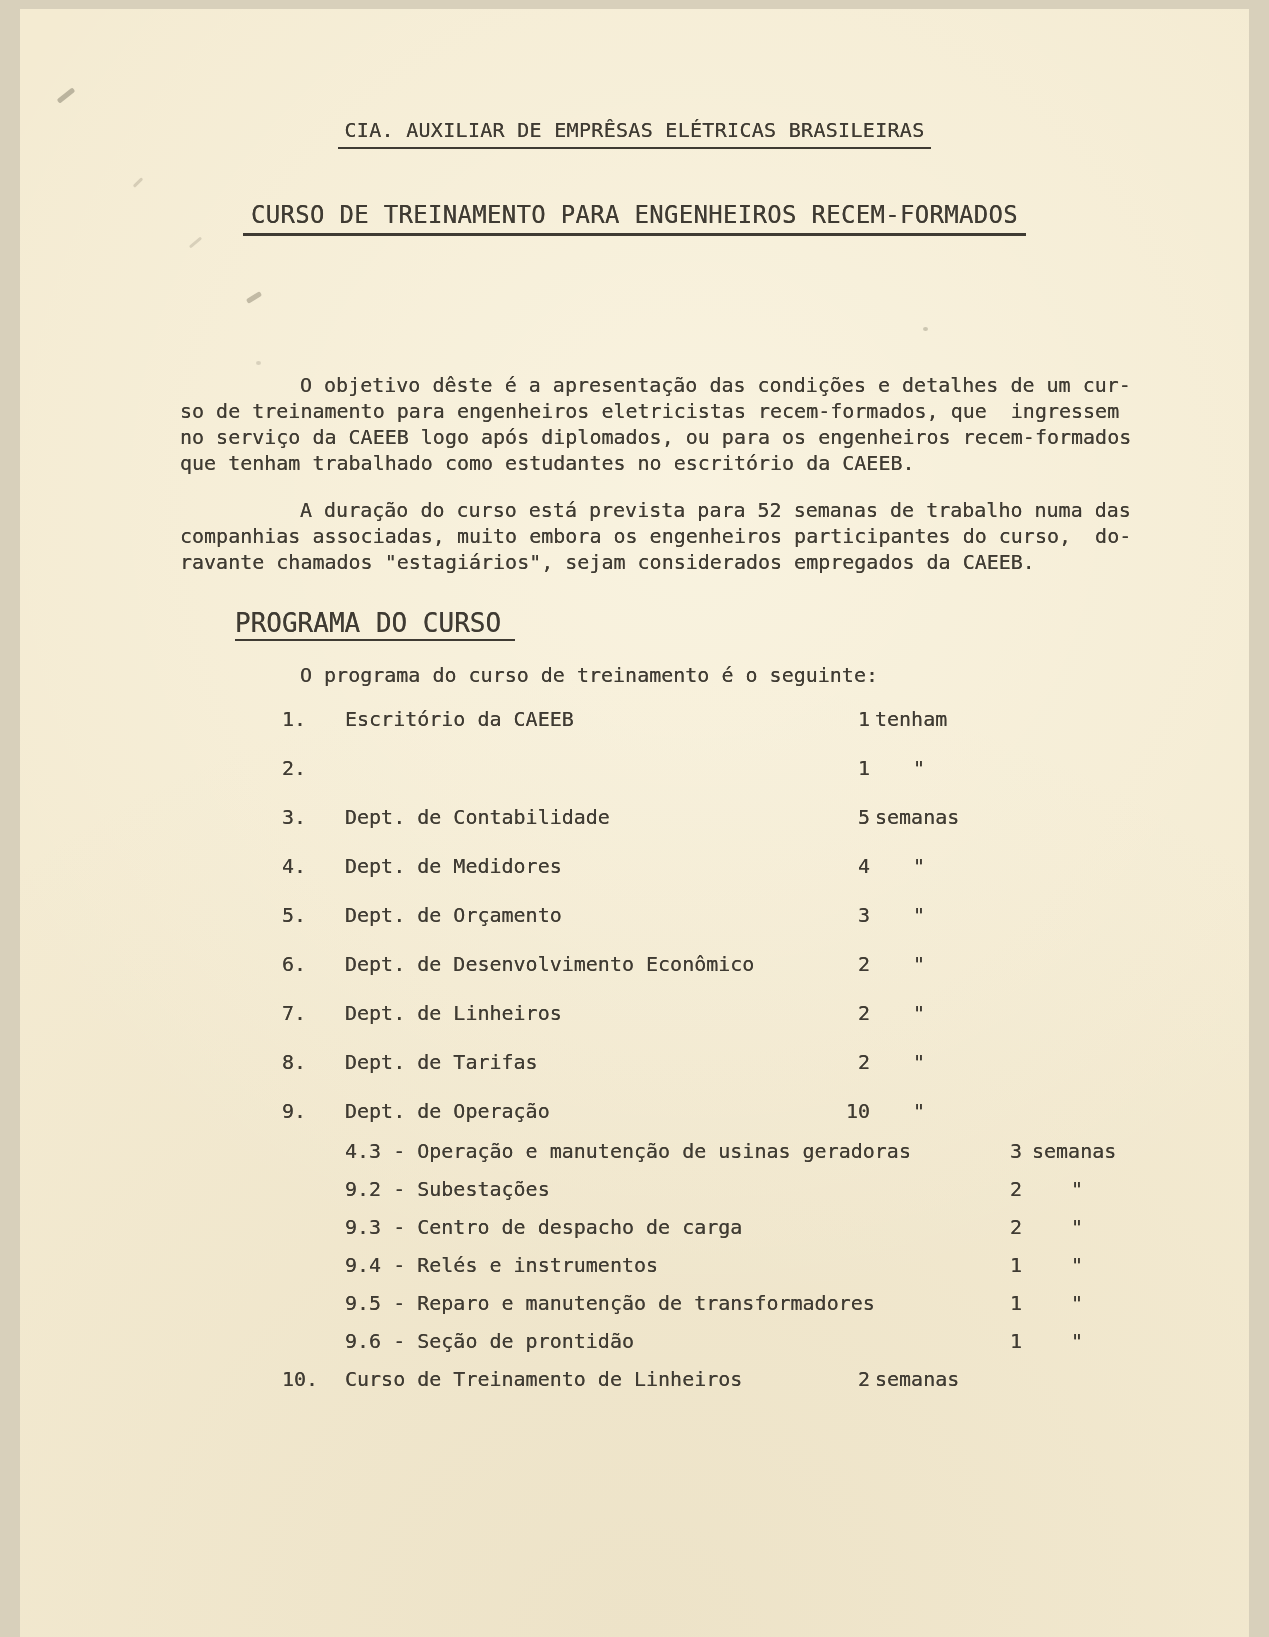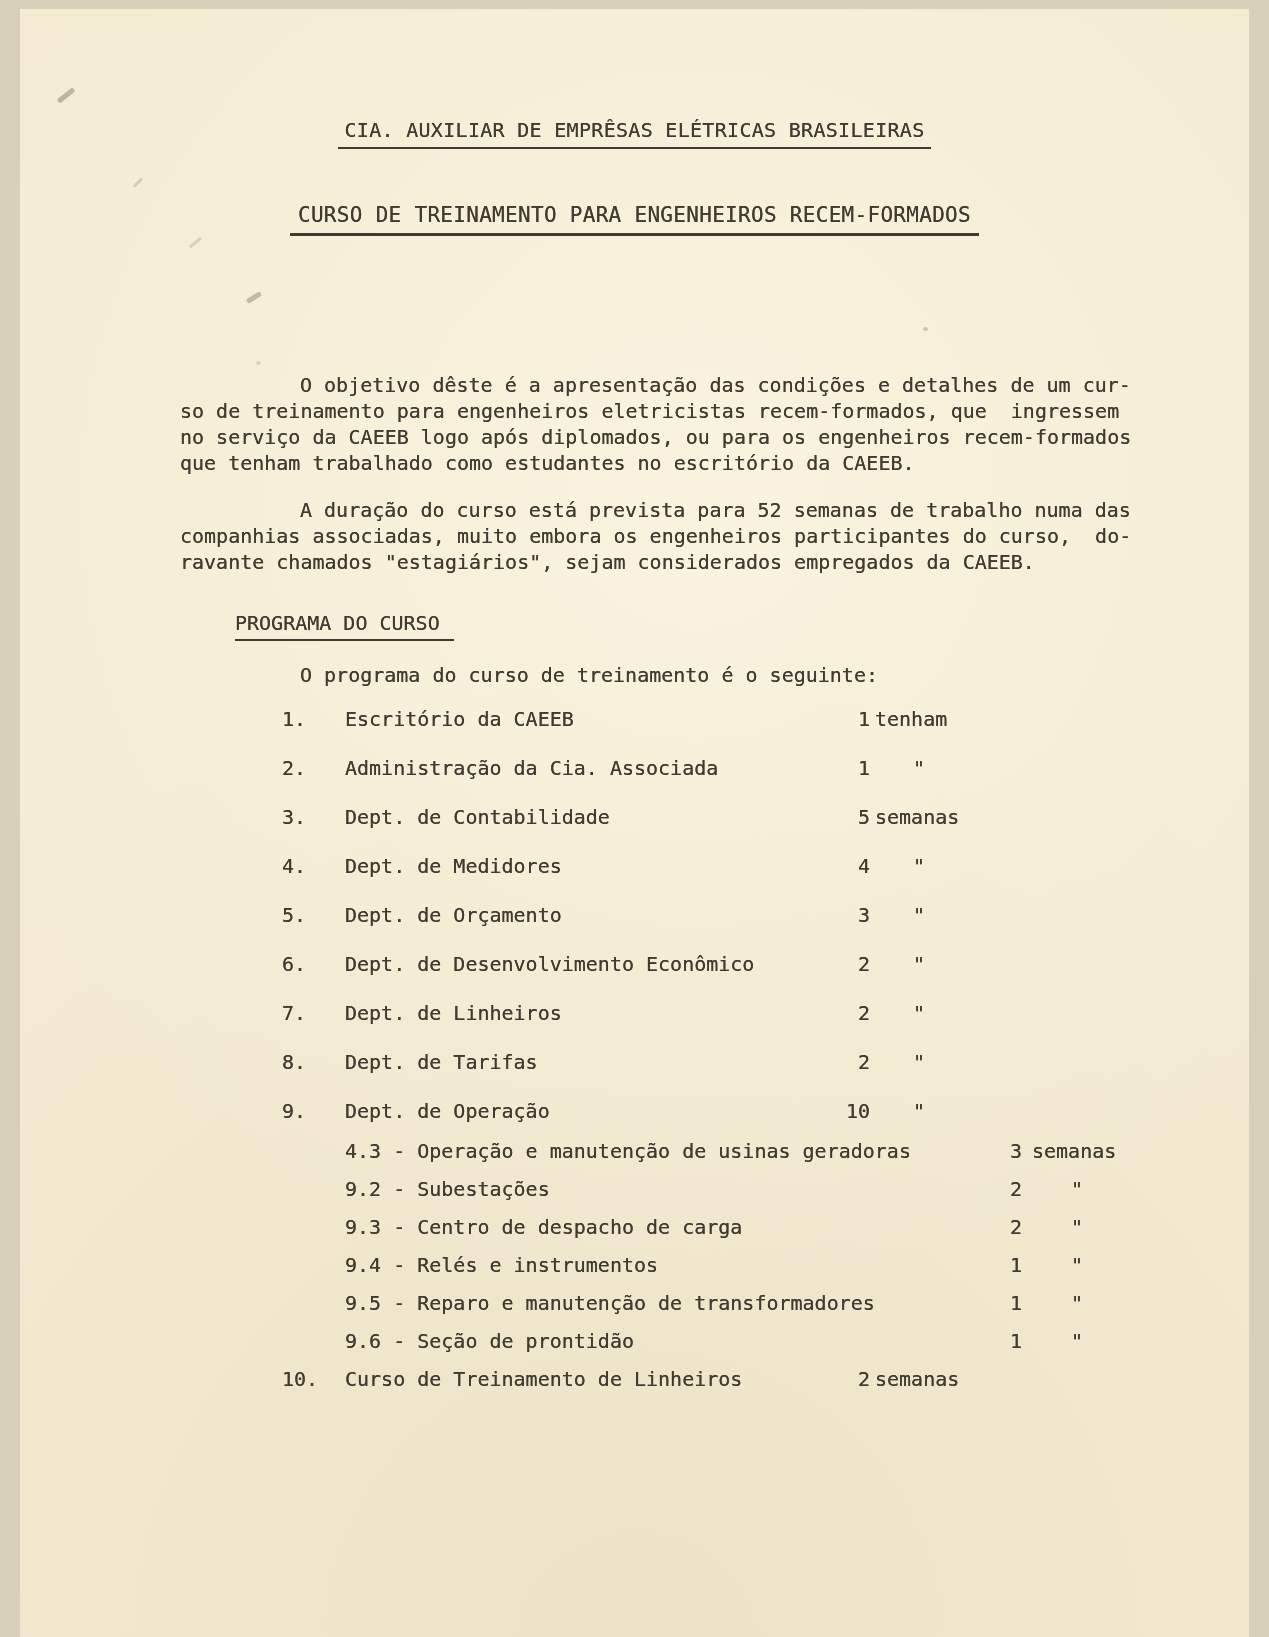--- a/index.html
+++ b/index.html
@@ -20,34 +20,34 @@
   }
   .ink { text-shadow:0 0 .6px rgba(62,56,45,.85); }
   .center { text-align:center; }
   .title {
     display:inline-block; font-size:20px; font-weight:normal;
     border-bottom:2px solid currentColor; padding:0 6px 4px;
     letter-spacing:.3px;
   }
   .subtitle-wrap { margin-top:53px; }
   .subtitle {
-    display:inline-block; font-size:21px; font-weight:normal;
+    display:inline-block; font-size:24px; font-weight:normal;
     border-bottom:3px solid currentColor; padding:0 8px 5px;
     letter-spacing:.3px;
   }
   .para {
     margin-left:160px; width:985px;
     white-space:pre-wrap; text-indent:120px;
   }
   .p1 { margin-top:136px; }
   .p2 { margin-top:21px; }
   .p3 { margin-top:19px; }
   .section-wrap { margin-top:35px; margin-left:215px; }
   .section-heading {
-    display:inline-block; font-size:20px; font-weight:normal;
+    display:inline-block; font-size:26px; font-weight:normal;
     border-bottom:2px solid currentColor; padding-bottom:3px; padding-right:14px;
   }
   .list-intro { margin-top:21px; margin-left:280px; }
   .program { margin-top:18px; }
   .row { position:relative; height:26px; }
   .row.main { margin-bottom:23px; }
   .row.main.tight { margin-bottom:14px; }
   .row.sub { margin-bottom:12px; }
   .row span { position:absolute; white-space:pre; }
   .row .num { left:262px; }
@@ -104,21 +104,20 @@
 
     <div class="row main">
       <span class="num">1.</span>
       <span class="label">Escritório da CAEEB</span>
       <span class="count">1</span>
       <span class="unit">tenham</span>
     </div>
 
     <div class="row main">
       <span class="num">2.</span>
-      <span class="label">Administração da Cia. Associada</span>
       <span class="count">1</span>
       <span class="unit ditto">"</span>
     </div>
 
     <div class="row main">
       <span class="num">3.</span>
       <span class="label">Dept. de Contabilidade</span>
       <span class="count">5</span>
       <span class="unit">semanas</span>
     </div>

